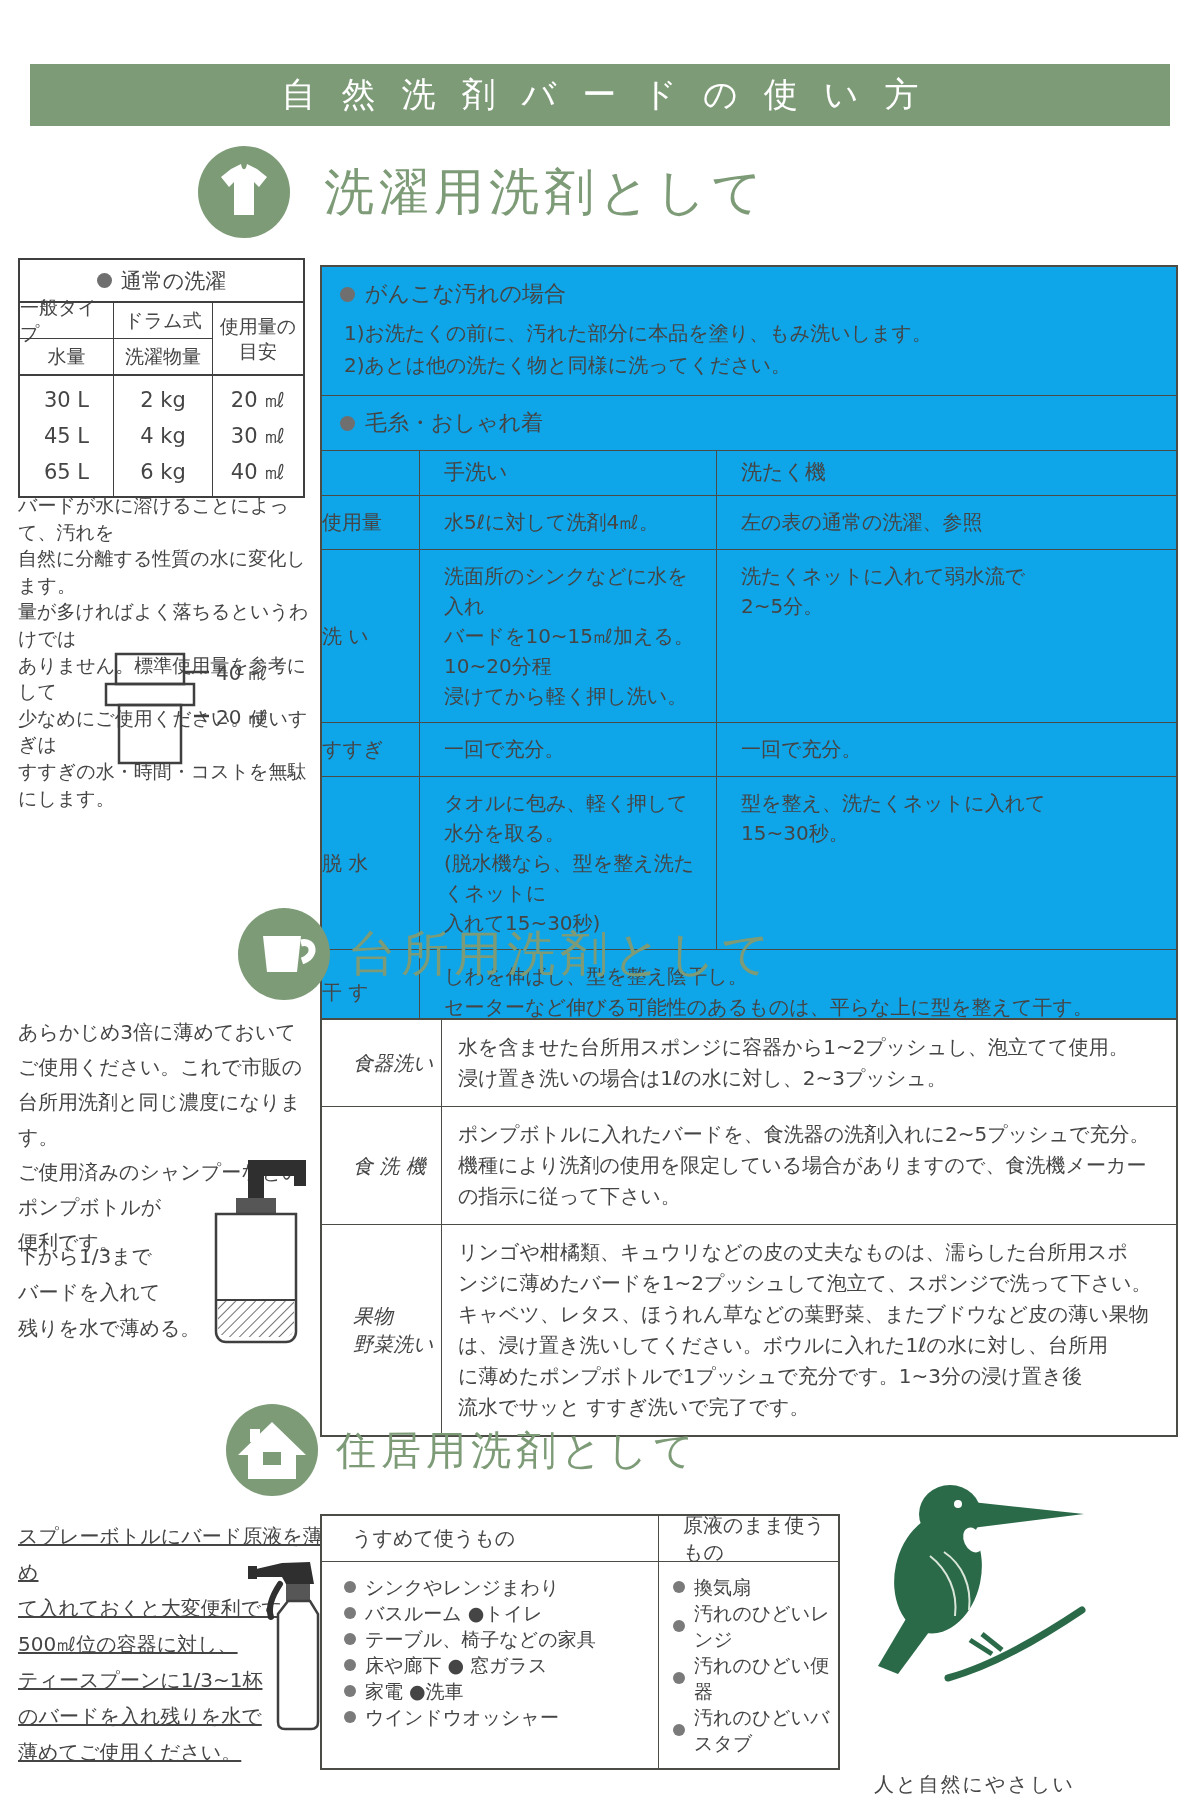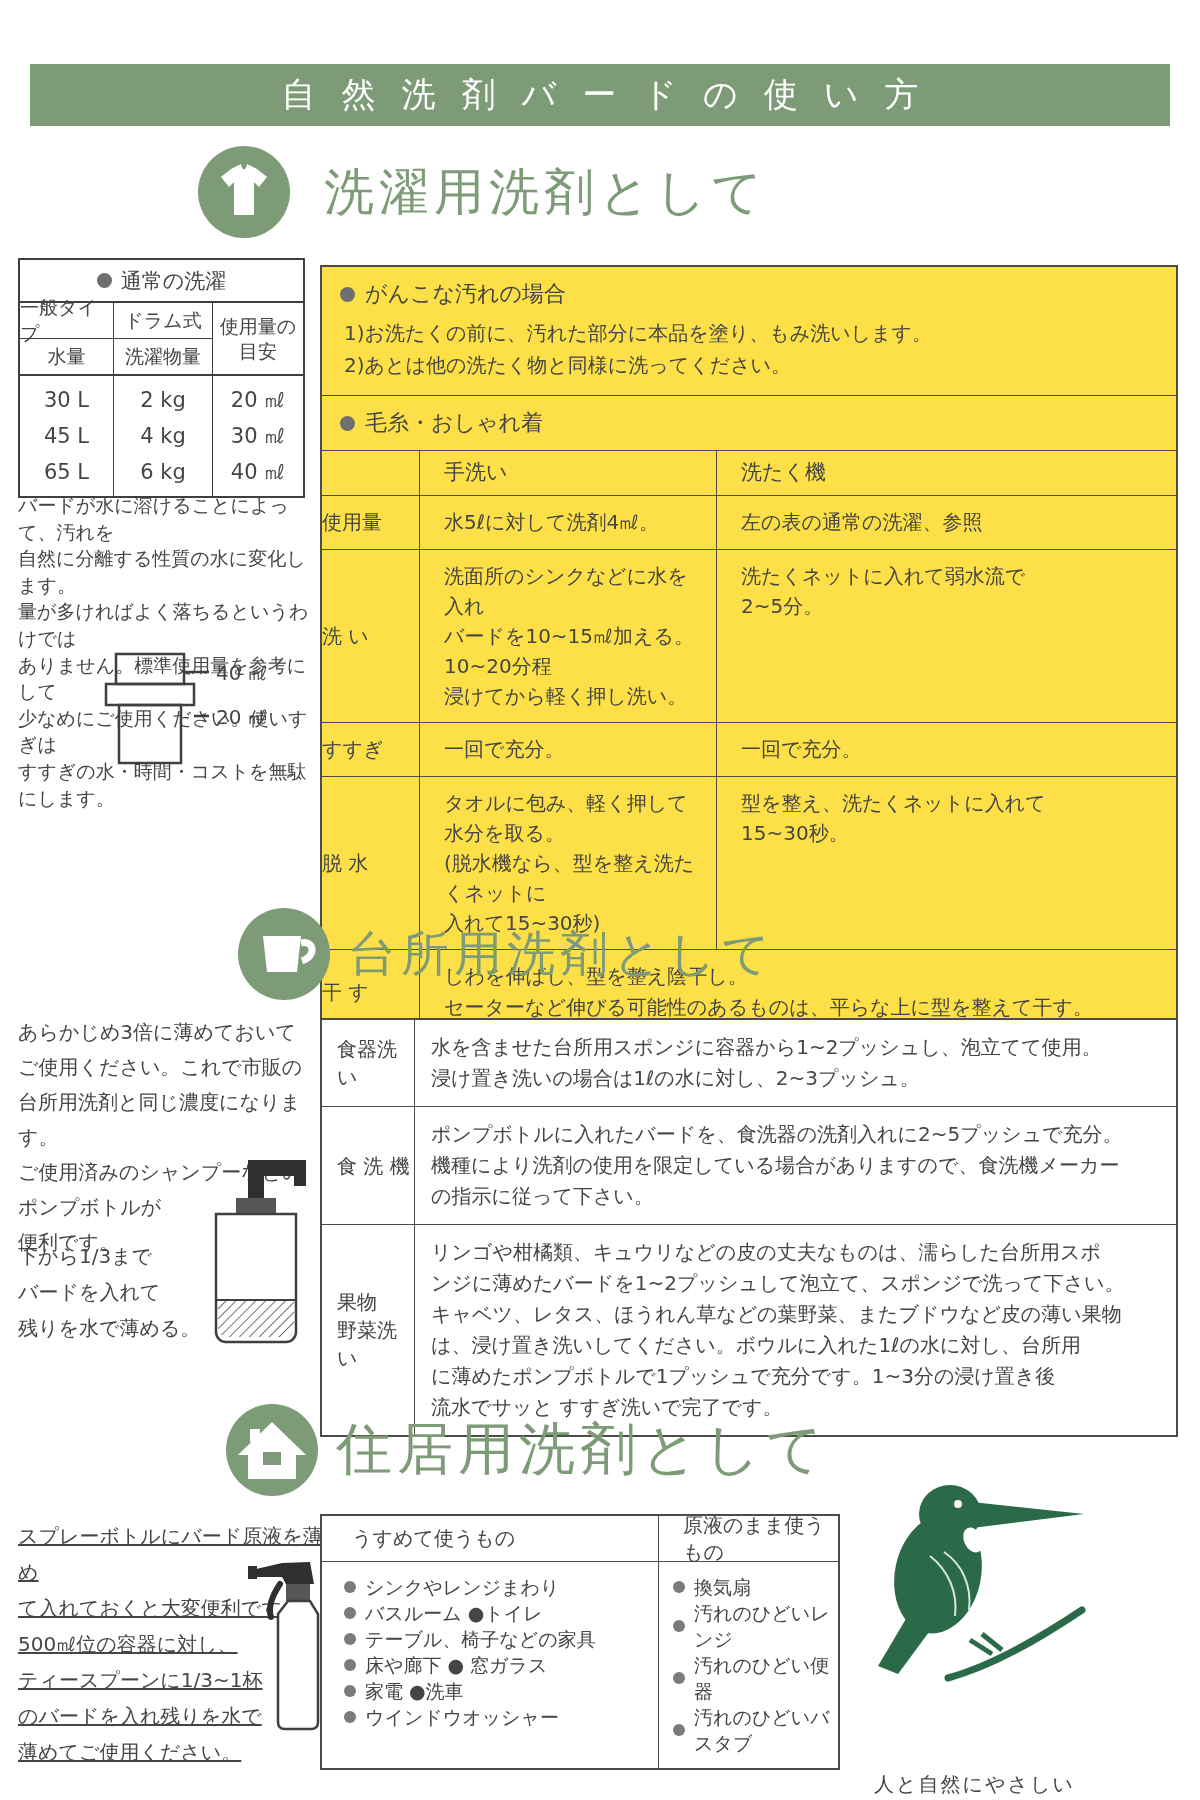--- a/index.html
+++ b/index.html
@@ -46,21 +46,21 @@
   .nwt-body{display:flex;}
   .nwt-cell{height:36px;display:flex;align-items:center;justify-content:center;font-size:21px;}
   .nwt-body .nwt-c1,.nwt-body .nwt-c2{padding:6px 0;}
   .nwt-body .nwt-c3{padding:6px 0;}
 
   .laundry-note{position:absolute;left:18px;top:492px;width:292px;font-size:19px;line-height:1.4;}
 
   .cup-label{position:absolute;font-size:20px;}
 
   
-  .dtable{position:absolute;left:320px;top:265px;width:858px;border:2px solid var(--line);box-sizing:border-box;font-size:20px;background:#fde047;}
+  .dtable{position:absolute;left:320px;top:265px;width:858px;border:2px solid var(--line);box-sizing:border-box;font-size:20px;background:#0ea5e9;}
   .d-stub{padding:12px 18px 14px;}
   .d-stub-title{display:flex;align-items:center;gap:10px;font-size:22px;margin-bottom:8px;}
   .d-stub-line{line-height:1.6;padding-left:4px;}
   .d-del-title{border-top:1.5px solid var(--line);padding:12px 18px;display:flex;align-items:center;gap:10px;font-size:22px;}
   .d-grid{border-top:1.5px solid var(--line);}
   .d-row{display:flex;box-sizing:border-box;}
   .d-row + .d-row{border-top:1.5px solid var(--line);}
   .d-lab{width:98px;border-right:1.5px solid var(--line);display:flex;align-items:center;box-sizing:border-box;flex:none;font-size:20px;}
   .d-hand{width:297px;border-right:1.5px solid var(--line);padding:11px 12px 11px 24px;box-sizing:border-box;line-height:1.5;}
   .d-mach{flex:1;padding:11px 12px 11px 24px;box-sizing:border-box;line-height:1.5;}
@@ -72,21 +72,21 @@
   .r-rinse{min-height:54px;}
   .r-spin{min-height:110px;}
   .r-dry{min-height:76px;}
 
   
   .kitchen-note1{position:absolute;left:18px;top:1015px;width:310px;font-size:20px;line-height:1.75;}
   .kitchen-note2{position:absolute;left:18px;top:1238px;width:200px;font-size:20px;line-height:1.8;}
   .ktable{position:absolute;left:320px;top:1018px;width:858px;border:2px solid var(--line);box-sizing:border-box;font-size:20px;background:#fff;}
   .k-row{display:flex;box-sizing:border-box;}
   .k-row + .k-row{border-top:1.5px solid var(--line);}
-  .k-lab{width:93px;flex:none;border-right:1.5px solid var(--line);display:flex;align-items:center;padding-left:15px;box-sizing:border-box;line-height:1.4;}
+  .k-lab{width:120px;flex:none;border-right:1.5px solid var(--line);display:flex;align-items:center;padding-left:31px;box-sizing:border-box;line-height:1.4;font-style:italic;}
   .k-txt{flex:1;padding:12px 16px;line-height:1.55;box-sizing:border-box;}
   .k-r1{min-height:70px;}
   .k-r2{min-height:105px;}
   .k-r3{min-height:186px;}
 
   
   .household-note{position:absolute;left:18px;top:1518px;width:310px;font-size:20px;line-height:1.8;text-decoration:underline;}
   .htable{position:absolute;left:320px;top:1514px;width:520px;border:2px solid var(--line);box-sizing:border-box;font-size:19px;background:#fff;}
   .h-head{display:flex;border-bottom:1.5px solid var(--line);height:45px;gap:9px;}
   .h-head .h-c1{width:337px;border-right:1.5px solid var(--line);display:flex;align-items:center;padding-left:30px;box-sizing:border-box;font-size:20px;}
@@ -284,21 +284,21 @@
 </div>
 
 <div class="sec-header" style="left:226px;top:1404px;gap:18px;">
   <div class="sec-icon">
     <svg width="92" height="92" viewBox="0 0 92 92">
       <path d="M46,18 L80,51 L70,51 L70,75 L22,75 L22,51 L12,51 Z" fill="#ffffff"></path>
       <rect x="24" y="25" width="10" height="13" fill="#ffffff"></rect>
       <rect x="37" y="48" width="18" height="13" fill="#7d9b77"></rect>
     </svg>
   </div>
-  <div class="sec-title" style="font-size:56px;">住居用洗剤として</div>
+  <div class="sec-title" style="font-size:40px;">住居用洗剤として</div>
 </div>
 
 <div class="household-note pre">スプレーボトルにバード原液を薄め
 て入れておくと大変便利です。
 500㎖位の容器に対し、
 ティースプーンに1/3~1杯
 のバードを入れ残りを水で
 薄めてご使用ください。</div>
 
 <svg class="abs" style="left:248px;top:1556px;" width="100" height="178" viewBox="0 0 100 178">

